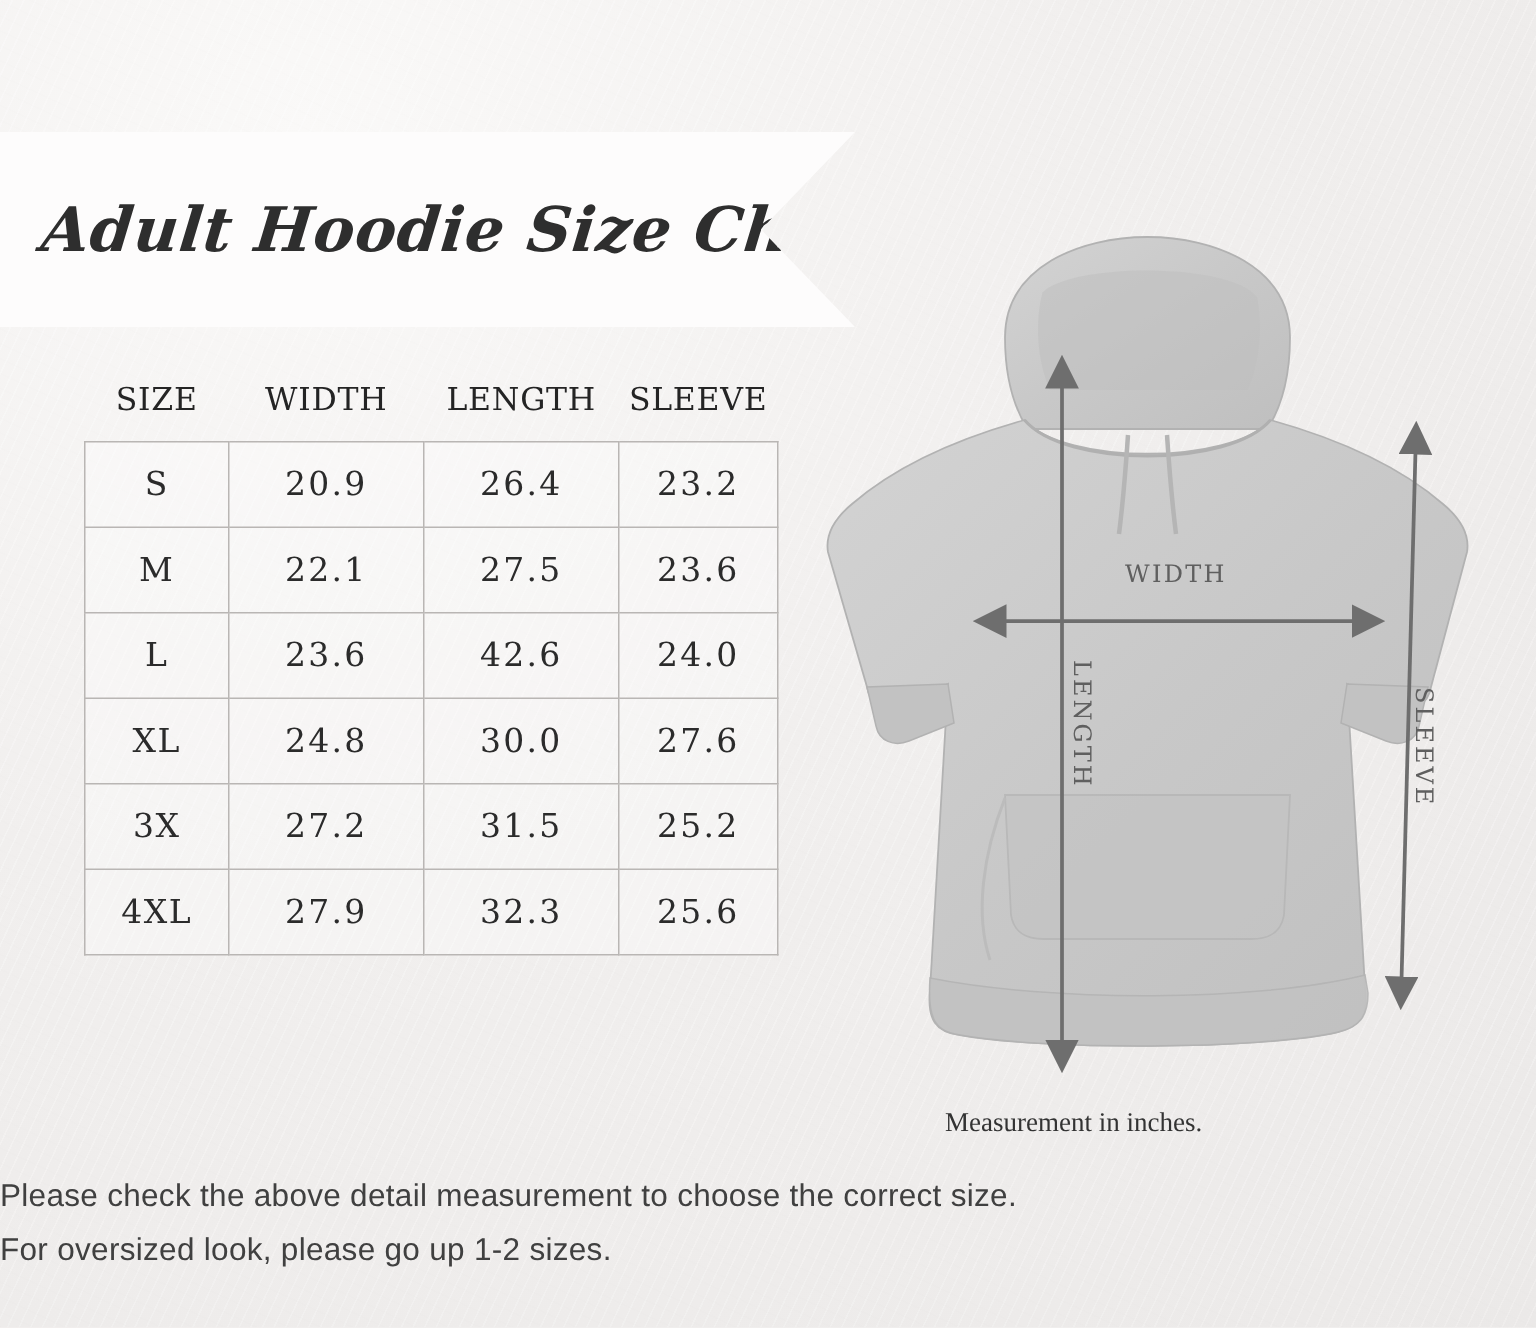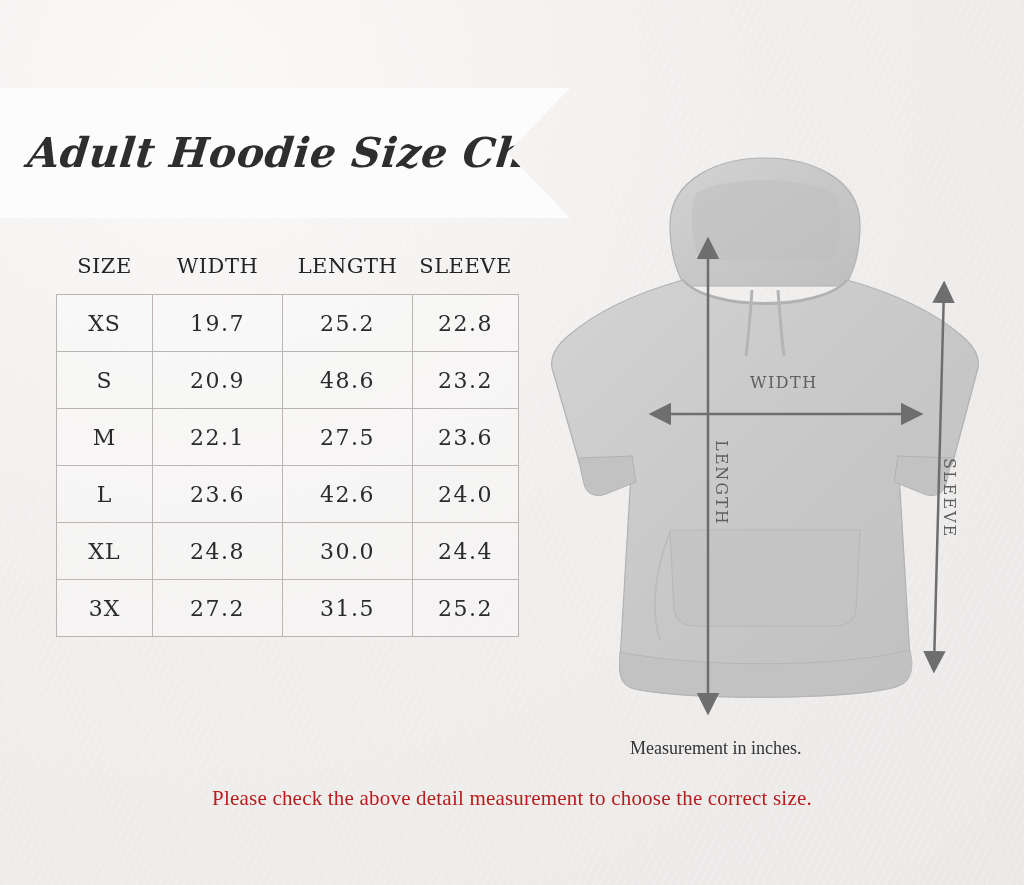--- a/index.html
+++ b/index.html
@@ -137,23 +137,23 @@
     font-size: 18px;
     color: #333;
   }
 
   
   .footer {
     position: absolute;
     left: 0;
     right: 0;
     top: 786px;
-    text-align: center;
-    font-family: Liberation Serif, serif;
-    color: #b91c1c;
+    text-align: left;
+    font-family: Liberation Sans, sans-serif;
+    color: #404040;
   }
   .footer .line1 {
     font-size: 21px;
     letter-spacing: 0.2px;
   }
   .footer .line2 {
     font-size: 21px;
     margin-top: 12px;
     letter-spacing: 0.2px;
   }
@@ -180,54 +180,54 @@
       <thead>
         <tr>
           <th>SIZE</th>
           <th>WIDTH</th>
           <th>LENGTH</th>
           <th>SLEEVE</th>
         </tr>
       </thead>
       <tbody>
         <tr>
-          <td class="size-cell">XS</td>
-          <td>19.7</td>
-          <td>25.2</td>
-          <td>22.8</td>
-        </tr>
-        <tr>
           <td class="size-cell">S</td>
           <td>20.9</td>
-          <td>48.6</td>
+          <td>26.4</td>
           <td>23.2</td>
         </tr>
         <tr>
           <td class="size-cell">M</td>
           <td>22.1</td>
           <td>27.5</td>
           <td>23.6</td>
         </tr>
         <tr>
           <td class="size-cell">L</td>
           <td>23.6</td>
           <td>42.6</td>
           <td>24.0</td>
         </tr>
         <tr>
           <td class="size-cell">XL</td>
           <td>24.8</td>
           <td>30.0</td>
-          <td>24.4</td>
+          <td>27.6</td>
         </tr>
         <tr>
           <td class="size-cell">3X</td>
           <td>27.2</td>
           <td>31.5</td>
           <td>25.2</td>
+        </tr>
+        <tr>
+          <td class="size-cell">4XL</td>
+          <td>27.9</td>
+          <td>32.3</td>
+          <td>25.6</td>
         </tr>
       </tbody>
     </table>
   </div>
 
   <div class="hoodie-area">
     <svg class="hoodie-svg" width="490" height="600" viewBox="0 0 490 600">
       <defs>
         <linearGradient id="fabric" x1="0" y1="0" x2="1" y2="1">
           <stop offset="0%" stop-color="#d3d3d3"></stop>
@@ -287,15 +287,16 @@
 
       <line x1="424" y1="148" x2="414" y2="526" stroke="#6e6e6e" stroke-width="2.5" marker-start="url(#arrowStart)" marker-end="url(#arrowEnd)"></line>
       <text class="label-vert" x="424" y="318" transform="rotate(90 424 318)">SLEEVE</text>
     </svg>
   </div>
 
   <div class="measure-note">Measurement in inches.</div>
 
   <div class="footer">
     <div class="line1">Please check the above detail measurement to choose the correct size.</div>
+    <div class="line2">For oversized look,  please go up 1-2 sizes.</div>
   </div>
 
 </div>
 
 </body></html>

